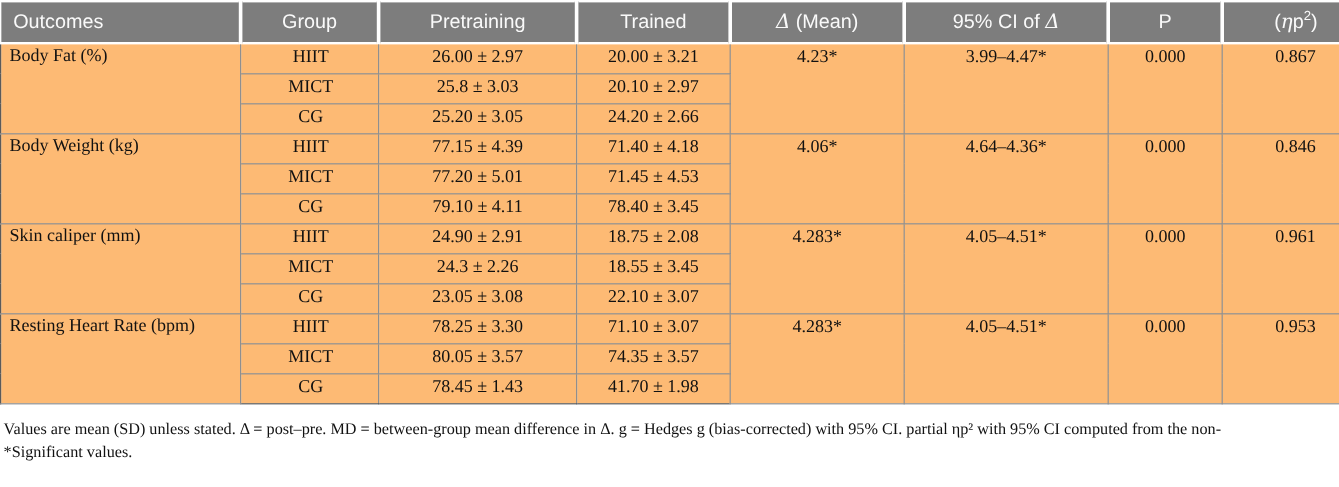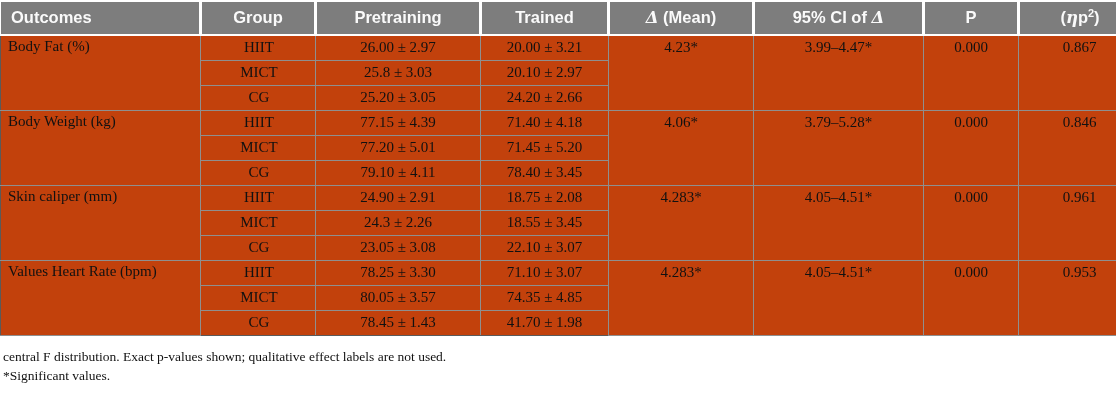--- a/index.html
+++ b/index.html
@@ -16,42 +16,42 @@
     font-family:"Liberation Serif", serif;color:var(--text);
   }
   table.paper-table{
     width:1116px;border-collapse:collapse;table-layout:fixed;
   }
   
   thead th{
     background:var(--header-bg);
     color:var(--header-text);
     font-family:"Liberation Sans", sans-serif;
-    font-weight:700;
+    font-weight:400;
     font-size:16.5px;
     padding:6px 8px 7px 8px;
     border-top:2px solid #ffffff;
     border-bottom:2px solid #ffffff;
     border-left:3px solid #ffffff;
     border-right:3px solid #ffffff;
     text-align:center;
     white-space:nowrap;
   }
   thead th:first-child{border-left:1px solid #ffffff;text-align:left;padding-left:10px;}
   thead th:last-child{border-right:1px solid #ffffff;padding-left:32px;}
   .dsym{font-family:"DejaVu Serif", serif;font-style:italic;}
   .esym{font-family:"DejaVu Serif", serif;font-style:italic;}
   thead sup{font-size:11px;line-height:0;}
   
   tbody td{
     border:1px solid var(--border);
     font-size:15px;
     height:25px;
     padding:1px 8px;
-    background:#c2410c;
+    background:#fdba74;
   }
   tbody tr.block-start td{border-top:1px solid var(--border-strong);}
   tbody td.outcome{
     text-align:left;vertical-align:top;padding-top:2px;padding-left:7px;
     border-left:1px solid var(--border-strong);
   }
   tbody td.group{text-align:center;padding-left:10px;}
   tbody td.num{text-align:center;}
   tbody td.merged{vertical-align:top;padding-top:3px;text-align:center;}
   tbody td.last-col{border-right:1px solid var(--border-strong);padding-left:32px;}
@@ -114,28 +114,28 @@
       <td class="num">25.20 ± 3.05</td>
       <td class="num">24.20 ± 2.66</td>
     </tr>
 
     <tr class="block-start">
       <td class="outcome" rowspan="3">Body Weight (kg)</td>
       <td class="group">HIIT</td>
       <td class="num">77.15 ± 4.39</td>
       <td class="num">71.40 ± 4.18</td>
       <td class="num merged" rowspan="3">4.06*</td>
-      <td class="num merged" rowspan="3">3.79–5.28*</td>
+      <td class="num merged" rowspan="3">4.64–4.36*</td>
       <td class="num merged" rowspan="3">0.000</td>
       <td class="num merged last-col" rowspan="3">0.846</td>
     </tr>
     <tr>
       <td class="group">MICT</td>
       <td class="num">77.20 ± 5.01</td>
-      <td class="num">71.45 ± 5.20</td>
+      <td class="num">71.45 ± 4.53</td>
     </tr>
     <tr>
       <td class="group">CG</td>
       <td class="num">79.10 ± 4.11</td>
       <td class="num">78.40 ± 3.45</td>
     </tr>
 
     <tr class="block-start">
       <td class="outcome" rowspan="3">Skin caliper (mm)</td>
       <td class="group">HIIT</td>
@@ -151,38 +151,38 @@
       <td class="num">24.3 ± 2.26</td>
       <td class="num">18.55 ± 3.45</td>
     </tr>
     <tr>
       <td class="group">CG</td>
       <td class="num">23.05 ± 3.08</td>
       <td class="num">22.10 ± 3.07</td>
     </tr>
 
     <tr class="block-start">
-      <td class="outcome" rowspan="3">Values Heart Rate (bpm)</td>
+      <td class="outcome" rowspan="3">Resting Heart Rate (bpm)</td>
       <td class="group">HIIT</td>
       <td class="num">78.25 ± 3.30</td>
       <td class="num">71.10 ± 3.07</td>
       <td class="num merged" rowspan="3">4.283*</td>
       <td class="num merged" rowspan="3">4.05–4.51*</td>
       <td class="num merged" rowspan="3">0.000</td>
       <td class="num merged last-col" rowspan="3">0.953</td>
     </tr>
     <tr>
       <td class="group">MICT</td>
       <td class="num">80.05 ± 3.57</td>
-      <td class="num">74.35 ± 4.85</td>
+      <td class="num">74.35 ± 3.57</td>
     </tr>
     <tr>
       <td class="group">CG</td>
       <td class="num">78.45 ± 1.43</td>
       <td class="num">41.70 ± 1.98</td>
     </tr>
   </tbody>
 </table>
 
 <div class="footnotes">
-  <div class="fline">central F distribution. Exact p-values shown; qualitative effect labels are not used.</div>
+  <div class="fline">Values are mean (SD) unless stated. Δ = post–pre. MD = between-group mean difference in Δ. g = Hedges g (bias-corrected) with 95% CI. partial ηp² with 95% CI computed from the non-</div>
   <div class="fline">*Significant values.</div>
 </div>
 
 </body></html>

